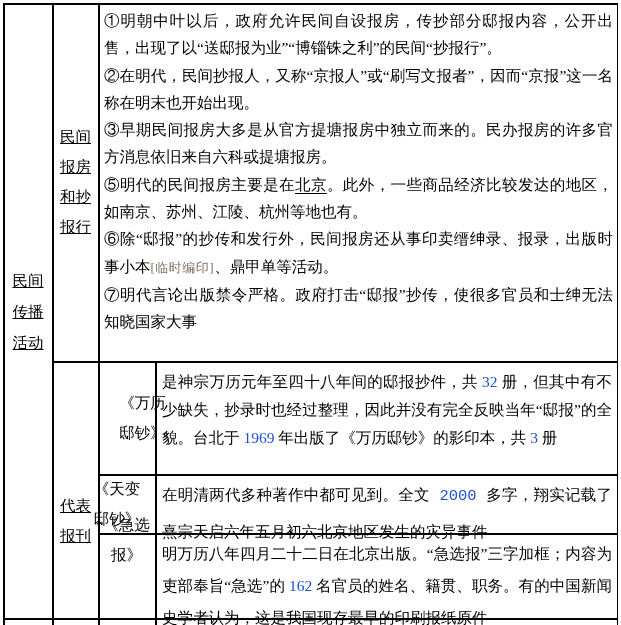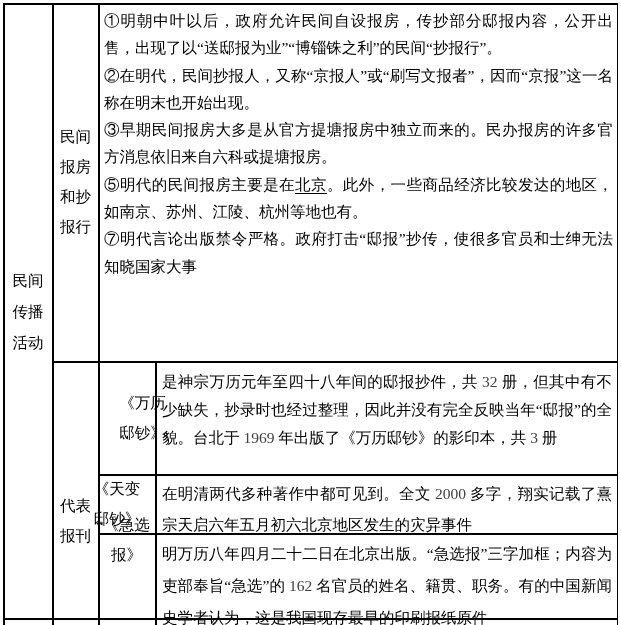--- a/index.html
+++ b/index.html
@@ -3,31 +3,31 @@
 <meta charset="utf-8">
 <style>
   html,body{margin:0;padding:0;background:#fff;}
   #page{position:relative;width:621px;height:625px;background:#ffffff;overflow:hidden;
         font-family:"Liberation Serif","DejaVu Serif",serif;color:#000;}
   .vl,.hl{position:absolute;background:#000;}
   .vl{width:1.5px;}
   .hl{height:1.5px;}
   .cell{position:absolute;font-size:15.5px;color:#000;}
   .vcenter{display:flex;flex-direction:column;justify-content:center;align-items:center;text-align:center;}
-  .label-line{line-height:30px;white-space:nowrap;}
+  .label-line{line-height:30px;white-space:nowrap;text-decoration:underline;}
   .group .label-line{line-height:31px;}
   .content{text-align:justify;text-align-last:left;word-break:break-all;}
   .content .item{line-height:27.3px;}
   .desc{text-align:justify;text-align-last:left;word-break:break-all;}
   #rowA-desc{line-height:28px;}
-  #rowB-desc{line-height:31px;}
+  #rowB-desc{line-height:37px;font-family:Liberation Mono, monospace;}
   #rowC-desc{line-height:32px;}
   .name-line{line-height:30px;white-space:nowrap;}
   .seg-u{text-decoration:underline;text-underline-offset:3px;}
-  .seg-n{color:#404040;}
+  .seg-n{color:#1d4ed8;}
   .seg-a{color:#7d6f60;font-size:13px;letter-spacing:0.5px;}
 </style>
 </head>
 <body>
 
 <div id="page">
 
   <div class="hl" style="left:3px;top:3px;width:615px;"></div>
   <div class="hl" style="left:52px;top:361px;width:566px;"></div>
   <div class="hl" style="left:98px;top:474px;width:520px;"></div>
@@ -50,20 +50,21 @@
     <div class="label-line">报房</div>
     <div class="label-line">和抄</div>
     <div class="label-line">报行</div>
   </div>
 
   <div class="cell content" style="left:104px;top:7px;width:509px;height:352px;">
     <div class="item"><span>①明朝中叶以后，政府允许民间自设报房，传抄部分邸报内容，公开出售，出现了以“送邸报为业”“博锱铢之利”的民间“抄报行”。</span></div>
     <div class="item"><span>②在明代，民间抄报人，又称“京报人”或“刷写文报者”，因而“京报”这一名称在明末也开始出现。</span></div>
     <div class="item"><span>③早期民间报房大多是从官方提塘报房中独立而来的。民办报房的许多官方消息依旧来自六科或提塘报房。</span></div>
     <div class="item"><span>⑤明代的民间报房主要是在</span><span class="seg-u">北京</span><span>。此外，一些商品经济比较发达的地区，如南京、苏州、江陵、杭州等地也有。</span></div>
+    <div class="item"><span>⑥除“邸报”的抄传和发行外，民间报房还从事印卖缙绅录、报录，出版时事小本</span><span class="seg-a">[临时编印]</span><span>、鼎甲单等活动。</span></div>
     <div class="item"><span>⑦明代言论出版禁令严格。政府打击“邸报”抄传，使很多官员和士绅无法知晓国家大事</span></div>
   </div>
 
   <div class="cell vcenter" style="left:53px;top:362px;width:45px;height:317px;">
     <div class="label-line">代表</div>
     <div class="label-line">报刊</div>
   </div>
 
   <div class="cell vcenter" style="left:99px;top:362px;width:55px;height:111px;padding-left:16px;">
     <div class="name-line">《万历</div>

